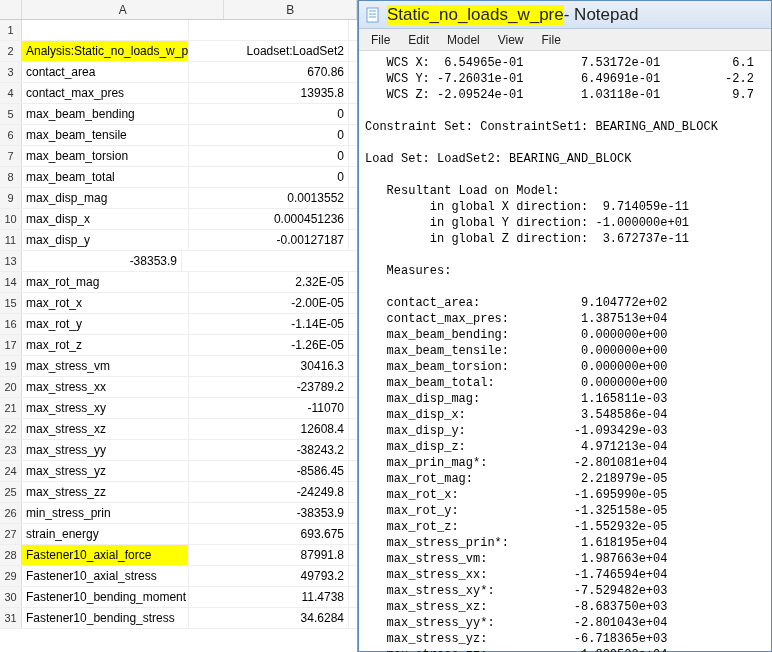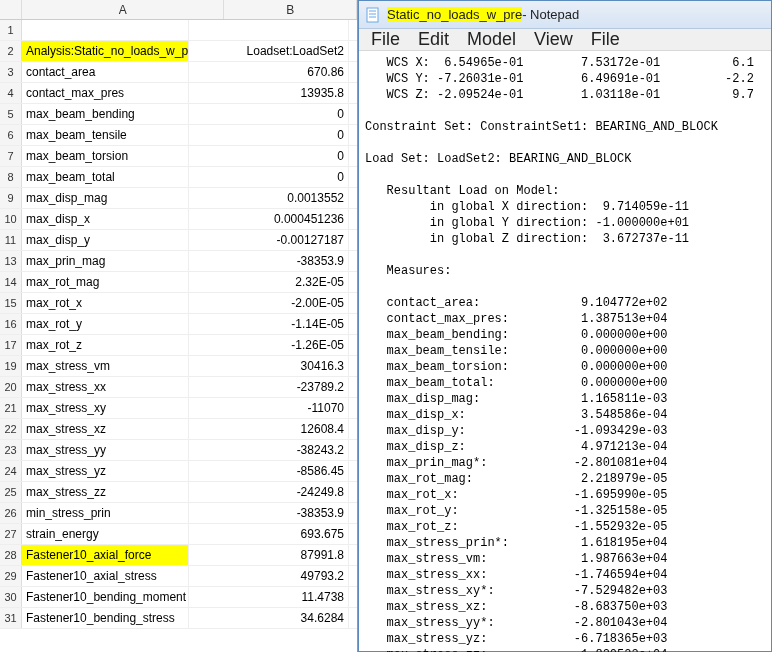--- a/index.html
+++ b/index.html
@@ -85,40 +85,40 @@
     padding: 0 6px;
     gap: 6px;
   }
   .np-icon {
     width: 16px; height: 16px;
     display: inline-block;
     position: relative;
   }
   .np-icon svg { width: 16px; height: 16px; }
   .np-title {
-    font-size: 13px;
+    font-size: 17px;
     color: #222;
     display: flex;
     align-items: flex-start;
   }
   .np-title-hl {
     background: #ffff00;
   }
   .np-menubar {
     height: 22px;
     background: #f0f0f0;
     border-bottom: 1px solid #d8d8d8;
     display: flex;
     align-items: center;
     padding: 0 4px;
     gap: 2px;
   }
   .np-menuitem {
     padding: 2px 8px;
-    font-size: 18px;
+    font-size: 12px;
     color: #222;
     cursor: default;
   }
   
   .np-body {
     font-family: "Consolas", "Courier New", monospace;
     font-size: 12px;
     padding: 4px 6px;
     white-space: pre;
     line-height: 16px;
@@ -186,21 +186,20 @@
         <div class="cell cellA">max_disp_x</div>
         <div class="cell cellB">0.000451236</div>
       </div>
       <div class="row">
         <div class="rownum">11</div>
         <div class="cell cellA">max_disp_y</div>
         <div class="cell cellB">-0.00127187</div>
       </div>
       <div class="row">
         <div class="rownum">13</div>
-        <div class="cell cellA">max_prin_mag</div>
         <div class="cell cellB">-38353.9</div>
       </div>
       <div class="row">
         <div class="rownum">14</div>
         <div class="cell cellA">max_rot_mag</div>
         <div class="cell cellB">2.32E-05</div>
       </div>
       <div class="row">
         <div class="rownum">15</div>
         <div class="cell cellA">max_rot_x</div>

